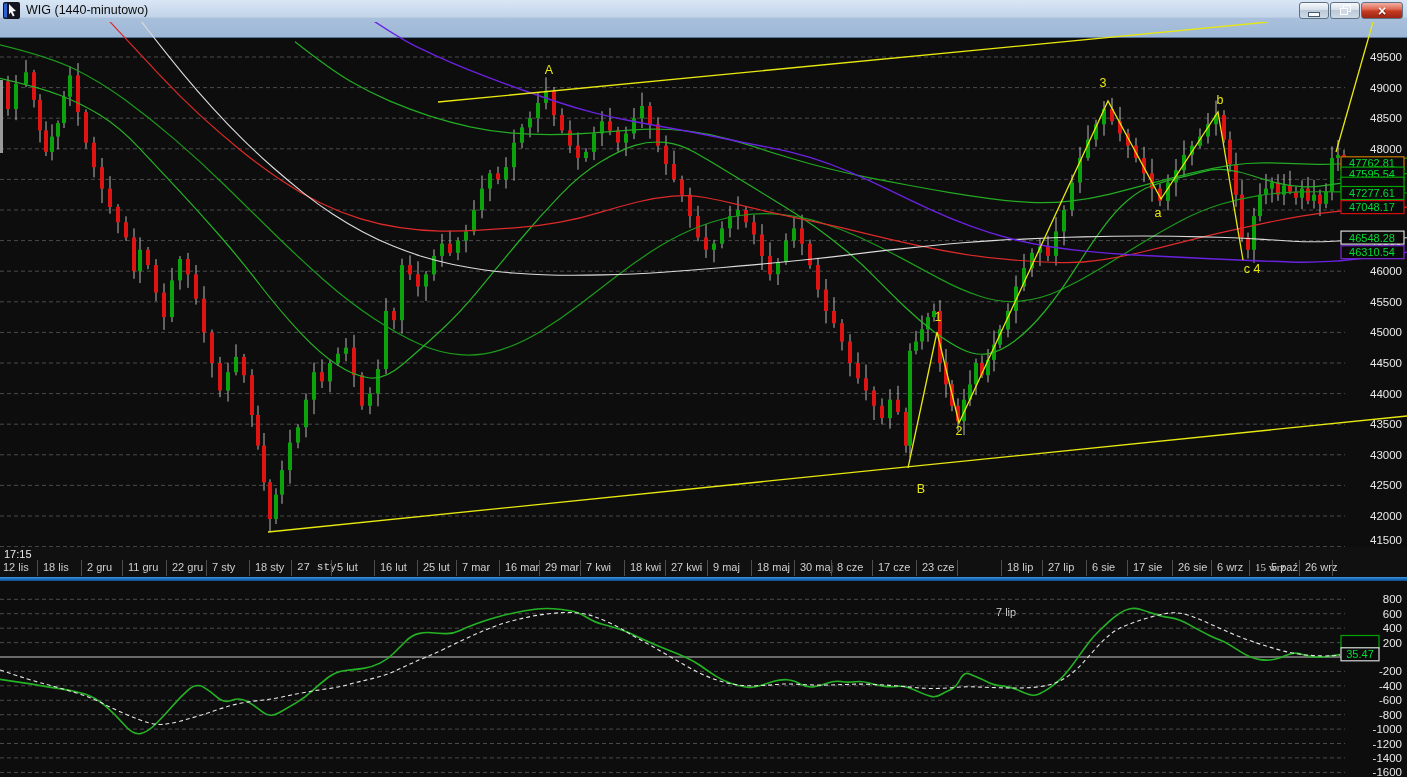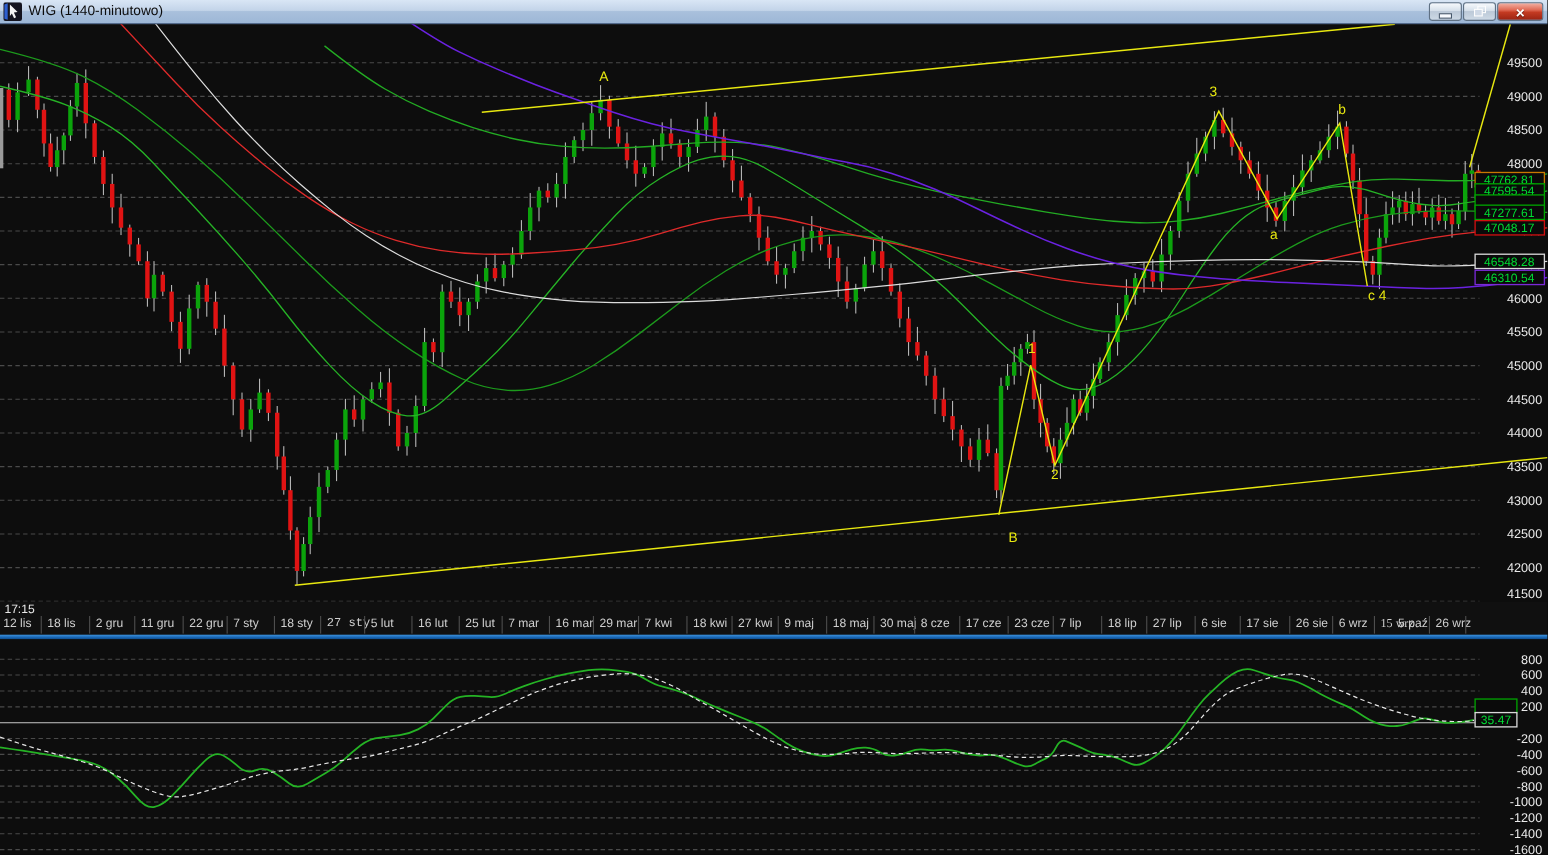--- a/index.html
+++ b/index.html
@@ -1,19 +1,19 @@
 <!DOCTYPE html>
 <html><head>
 <meta charset="utf-8">
 <style>
   html,body{margin:0;padding:0;background:#0d0d0d;}
   #window{position:relative;width:1407px;height:777px;background:#0d0d0d;overflow:hidden;
           font-family:"Liberation Sans",sans-serif;}
   
-  #titlebar{position:absolute;left:0;top:0;width:1407px;height:22px;
+  #titlebar{position:absolute;left:0;top:0;width:1407px;height:38px;
     background:linear-gradient(#d9e6f5 0%,#c3d4e9 45%,#a9c0dc 50%,#9db7d6 100%);
     border-bottom:1px solid #5a7398;box-sizing:border-box;}
   #app-icon{position:absolute;left:3px;top:2px;width:17px;height:17px;display:block;}
   #title-text{position:absolute;left:26px;top:3px;font-size:12.5px;color:#0c0c0c;}
   #winbtns{position:absolute;right:4px;top:2px;display:flex;gap:1px;}
   .wbtn{height:17px;border:1px solid #5f7184;border-radius:3px;box-sizing:border-box;
         display:flex;align-items:center;justify-content:center;}
   .wbtn.gray{width:30px;background:linear-gradient(#f6f9fc,#d6e0ea 45%,#bcc9d8 50%,#cdd9e5);}
   .wbtn.red{width:42px;background:linear-gradient(#f2b0a4,#e06a55 40%,#c33a22 55%,#9c2413);}
   #min-glyph{width:10px;height:3px;background:#f8fbff;border:1px solid #46586c;margin-top:7px;}
@@ -540,21 +540,21 @@
         <div class="datecell" style="left: 757px;">18 maj</div>
         <div class="datetick" style="left: 794px;"></div>
         <div class="datecell" style="left: 800px;">30 maj</div>
         <div class="datetick" style="left: 831px;"></div>
         <div class="datecell" style="left: 837px;">8 cze</div>
         <div class="datetick" style="left: 872px;"></div>
         <div class="datecell" style="left: 878px;">17 cze</div>
         <div class="datetick" style="left: 916px;"></div>
         <div class="datecell" style="left: 922px;">23 cze</div>
         <div class="datetick" style="left: 957px;"></div>
-        <div class="datecell" style="left: 963px;">7 lip</div>
+        <div class="datecell" style="left: 996px; margin-top: 45px;">7 lip</div>
         <div class="datetick" style="left: 1001px;"></div>
         <div class="datecell" style="left: 1007px;">18 lip</div>
         <div class="datetick" style="left: 1042px;"></div>
         <div class="datecell" style="left: 1048px;">27 lip</div>
         <div class="datetick" style="left: 1086px;"></div>
         <div class="datecell" style="left: 1092px;">6 sie</div>
         <div class="datetick" style="left: 1127px;"></div>
         <div class="datecell" style="left: 1133px;">17 sie</div>
         <div class="datetick" style="left: 1172px;"></div>
         <div class="datecell" style="left: 1178px;">26 sie</div>

